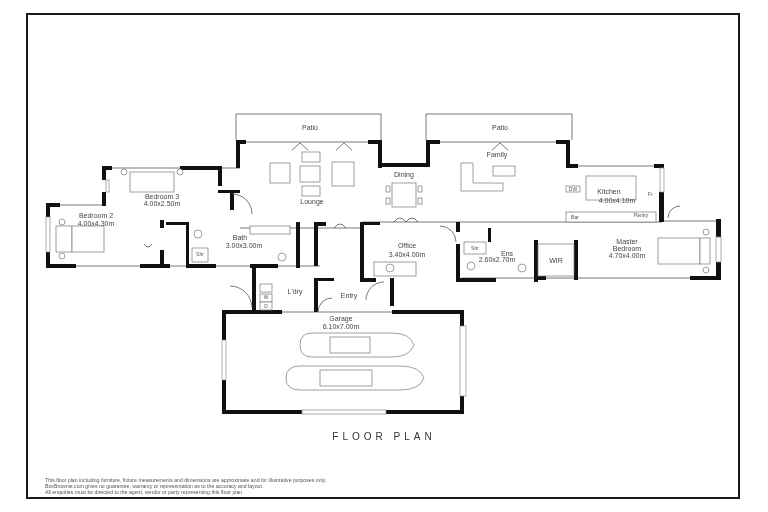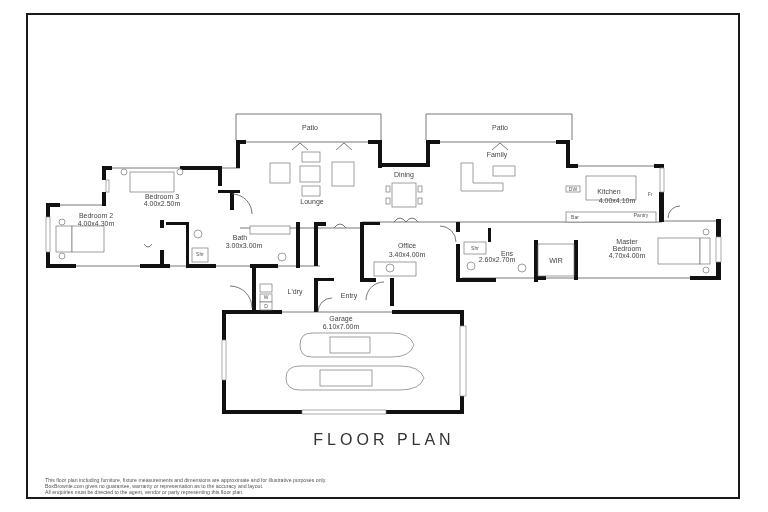--- a/index.html
+++ b/index.html
@@ -2,21 +2,21 @@
 <html><head>
 <meta charset="utf-8">
 <style>
   html, body { margin: 0; padding: 0; background: #ffffff; }
   body { width: 768px; height: 512px; position: relative; overflow: hidden; font-family: "Liberation Sans", sans-serif; }
   .frame { position: absolute; left: 26px; top: 13px; width: 714px; height: 486px; border: 2px solid #1a1a1a; box-sizing: border-box; background: #fff; }
   svg.plan { position: absolute; left: 0; top: 0; width: 768px; height: 512px; }
   .room-label { font-family: "Liberation Sans", sans-serif; font-size: 7px; fill: #444; text-anchor: middle; }
   .room-dim { font-family: "Liberation Sans", sans-serif; font-size: 7px; fill: #444; text-anchor: middle; }
   .small-label { font-family: "Liberation Sans", sans-serif; font-size: 5px; fill: #555; text-anchor: middle; }
-  .title { position: absolute; left: 0; width: 768px; top: 431px; text-align: center; font-size: 16px; letter-spacing: 4px; color: #333; }
+  .title { position: absolute; left: 0; width: 768px; top: 431px; text-align: center; font-size: 10px; letter-spacing: 4px; color: #333; }
   .disclaimer { position: absolute; left: 45px; top: 477px; font-size: 5.2px; line-height: 6px; color: #555; width: 520px; }
   .disclaimer div { white-space: nowrap; }
   .wall { fill: #111; }
   .thin { stroke: #555; stroke-width: 0.8; fill: none; }
   .furn { stroke: #777; stroke-width: 0.7; fill: #fff; }
   .win { stroke: #888; stroke-width: 0.7; fill: #fff; }
 </style>
 </head>
 <body>
 

